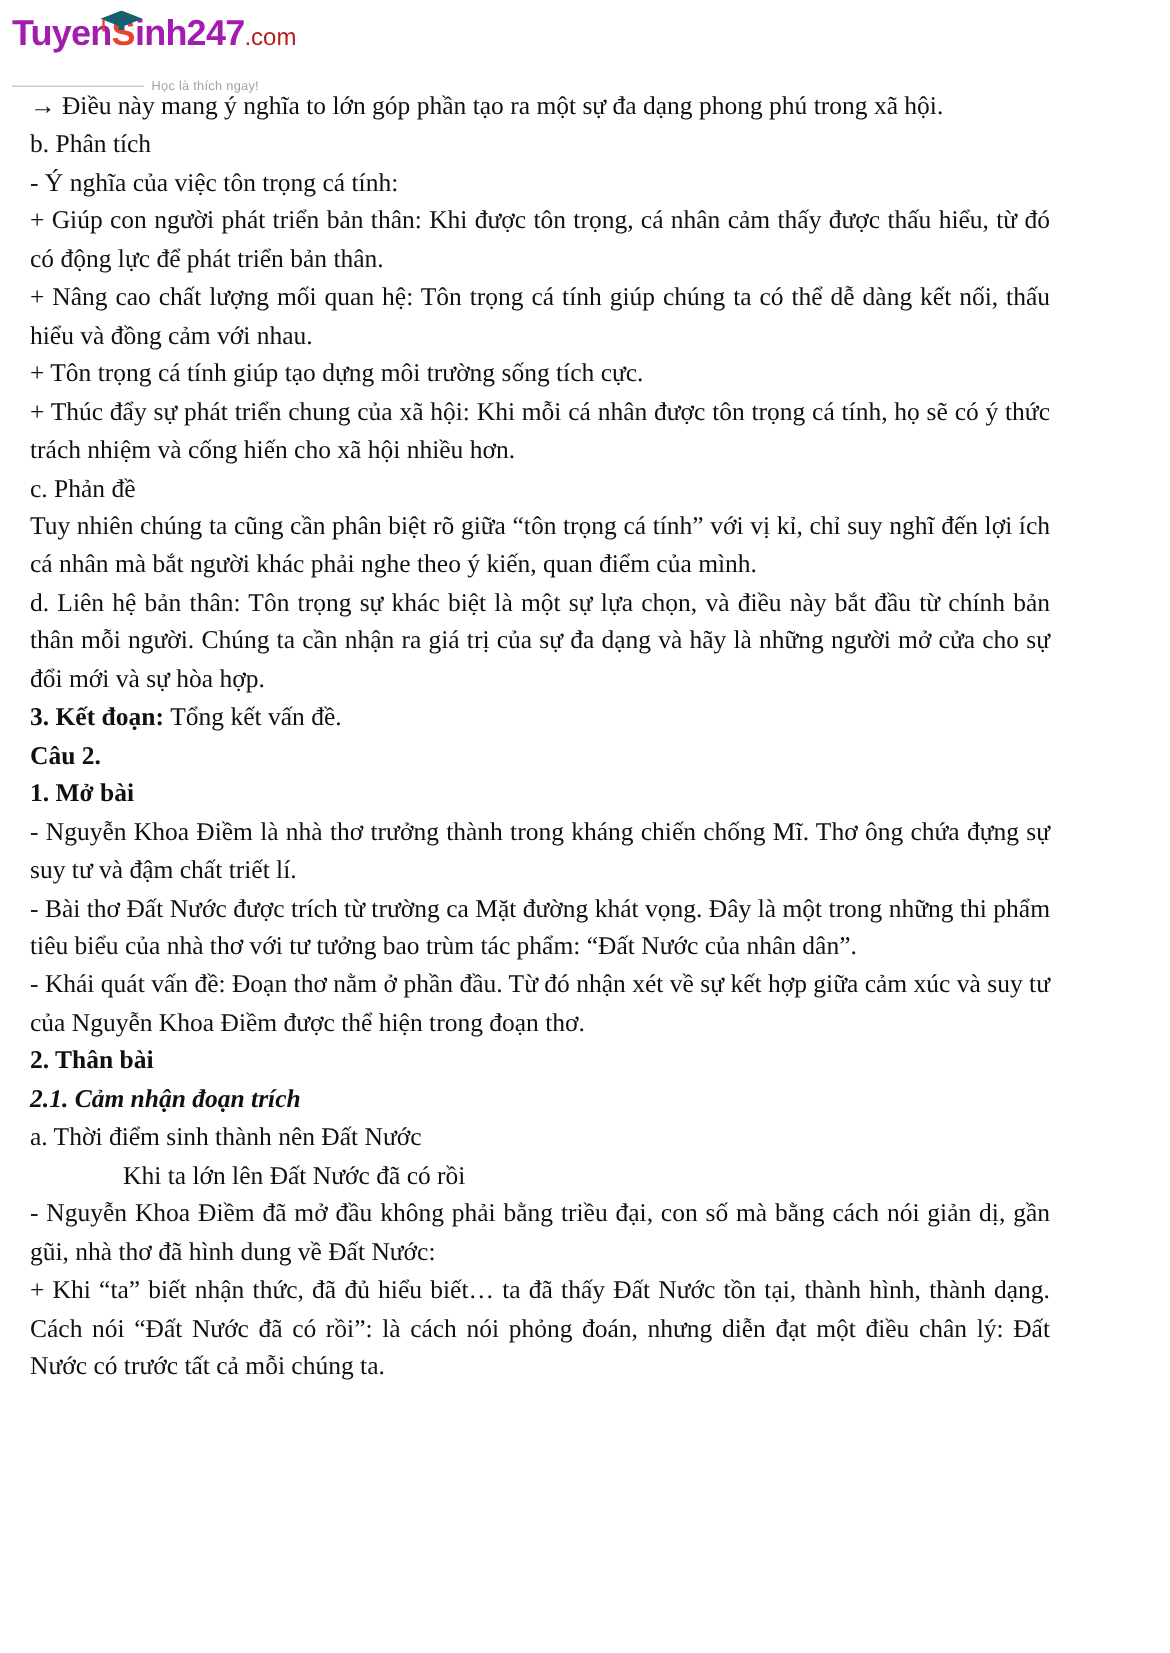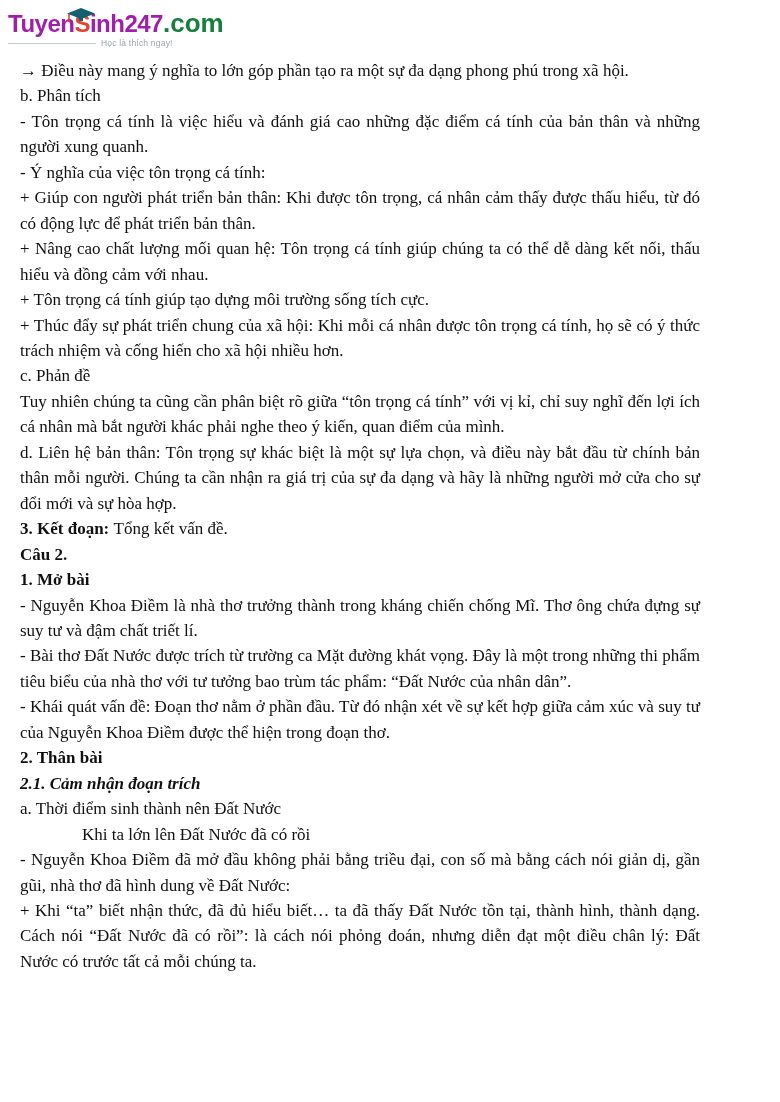--- a/index.html
+++ b/index.html
@@ -17,28 +17,28 @@
     position:relative;
     font-family:"Liberation Sans","DejaVu Sans",sans-serif;
     font-weight:bold;
     font-size:24px;
     letter-spacing:-0.5px;
     white-space:nowrap;
     line-height:30px;
   }
   .logo .blue{color:#a21caf;}
   .logo .red{color:#e8432d;}
-  .logo .com{font-size:26px;font-weight:bold;color:#15803d;letter-spacing:0;}
+  .logo .com{font-size:16px;font-weight:normal;color:#b91c1c;letter-spacing:0;}
   .logo .cap{
     position:absolute;left:58px;top:-7px;width:30px;height:16px;
     display:inline-block;
   }
   .tagline-row{
     display:flex;align-items:center;
-    margin-top:0px;
+    margin-top:12px;
     height:8px;
   }
   .tagline-row .rule{
     display:inline-block;width:88px;height:0;
     border-top:1px solid #c4cbd2;margin-right:5px;
   }
   .tagline{
     font-family:"Liberation Sans","DejaVu Sans",sans-serif;
     font-size:8.5px;color:#9aa3ad;letter-spacing:0.2px;
     white-space:nowrap;
@@ -71,21 +71,20 @@
   </div>
   <div class="tagline-row">
     <span class="rule"></span>
     <span class="tagline">Học là thích ngay!</span>
   </div>
 </header>
 
 <main class="doc">
     <p><span class="run-normal">→ Điều này mang ý nghĩa to lớn góp phần tạo ra một sự đa dạng phong phú trong xã hội.</span></p>
     <p><span class="run-normal">b. Phân tích</span></p>
-    <p><span class="run-normal">- Tôn trọng cá tính là việc hiểu và đánh giá cao những đặc điểm cá tính của bản thân và những người xung quanh.</span></p>
     <p><span class="run-normal">- Ý nghĩa của việc tôn trọng cá tính:</span></p>
     <p><span class="run-normal">+ Giúp con người phát triển bản thân: Khi được tôn trọng, cá nhân cảm thấy được thấu hiểu, từ đó có động lực để phát triển bản thân.</span></p>
     <p><span class="run-normal">+ Nâng cao chất lượng mối quan hệ: Tôn trọng cá tính giúp chúng ta có thể dễ dàng kết nối, thấu hiểu và đồng cảm với nhau.</span></p>
     <p><span class="run-normal">+ Tôn trọng cá tính giúp tạo dựng môi trường sống tích cực.</span></p>
     <p><span class="run-normal">+ Thúc đẩy sự phát triển chung của xã hội: Khi mỗi cá nhân được tôn trọng cá tính, họ sẽ có ý thức trách nhiệm và cống hiến cho xã hội nhiều hơn.</span></p>
     <p><span class="run-normal">c. Phản đề</span></p>
     <p><span class="run-normal">Tuy nhiên chúng ta cũng cần phân biệt rõ giữa “tôn trọng cá tính” với vị kỉ, chỉ suy nghĩ đến lợi ích cá nhân mà bắt người khác phải nghe theo ý kiến, quan điểm của mình.</span></p>
     <p><span class="run-normal">d. Liên hệ bản thân: Tôn trọng sự khác biệt là một sự lựa chọn, và điều này bắt đầu từ chính bản thân mỗi người. Chúng ta cần nhận ra giá trị của sự đa dạng và hãy là những người mở cửa cho sự đổi mới và sự hòa hợp.</span></p>
     <p><span class="run-bold">3. Kết đoạn: </span><span class="run-normal">Tổng kết vấn đề.</span></p>
     <p><span class="run-bold">Câu 2.</span></p>

